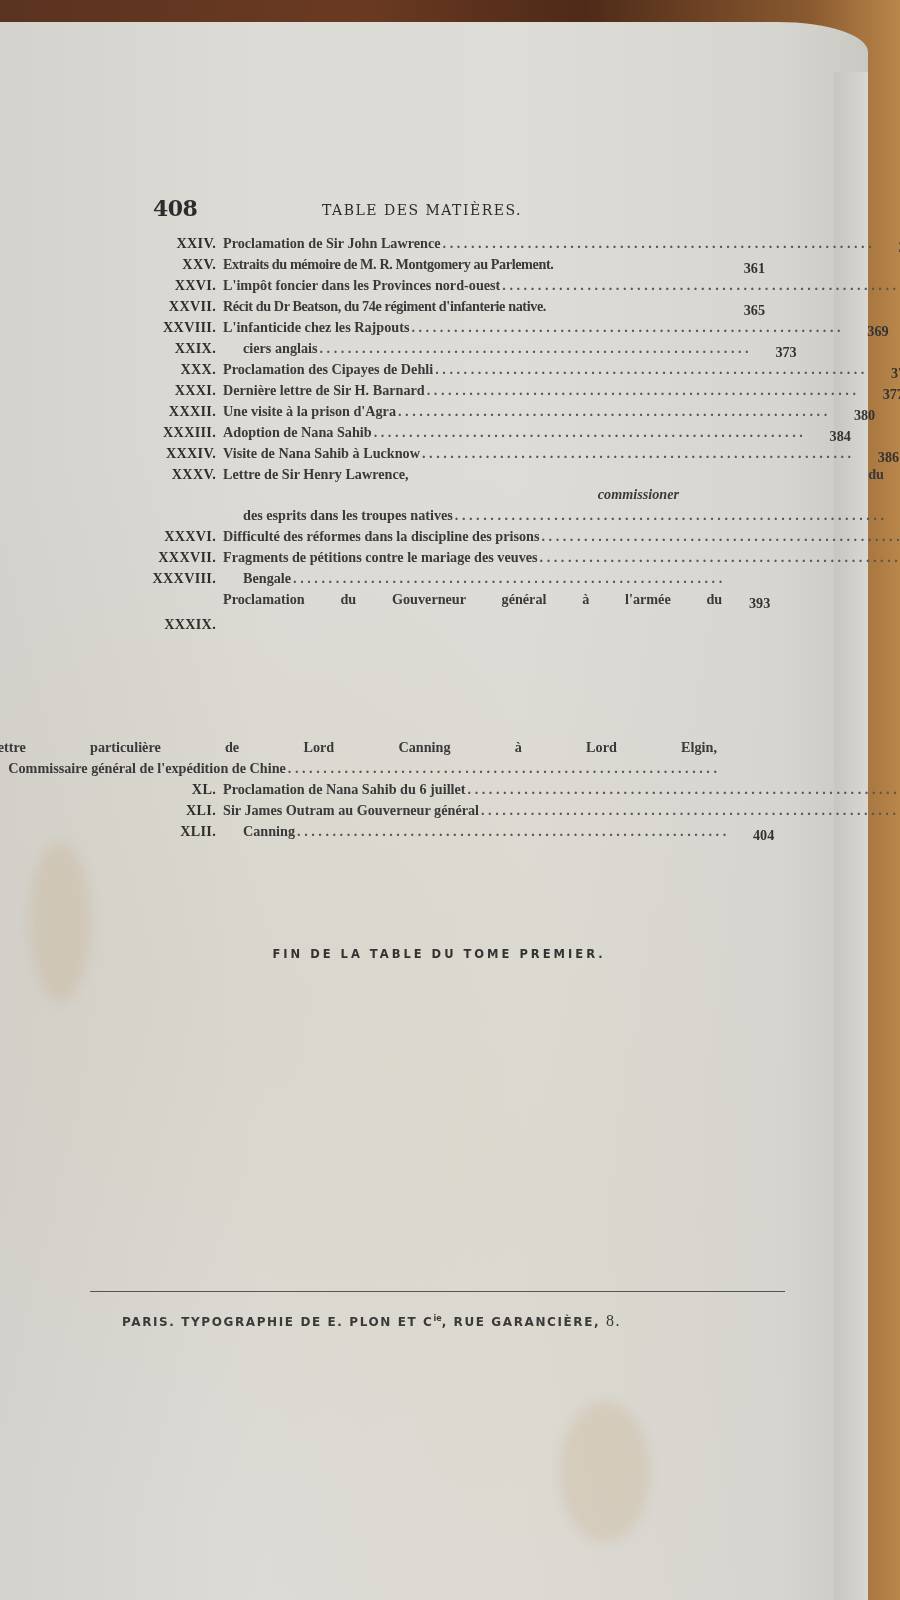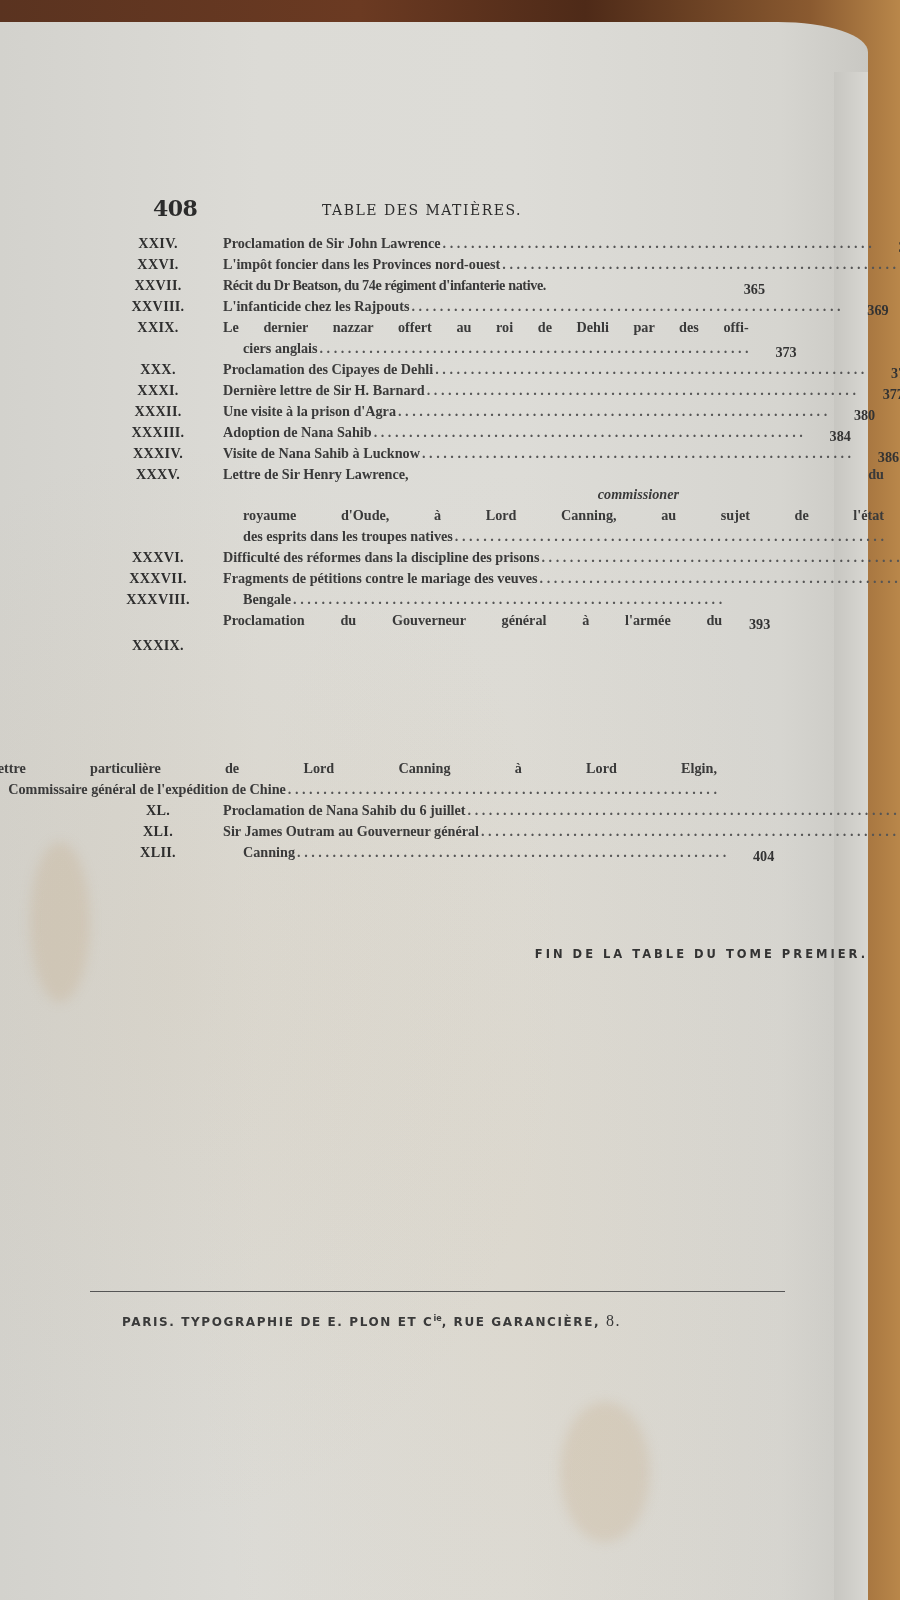--- a/index.html
+++ b/index.html
@@ -26,37 +26,37 @@
     }
     .folio { position: absolute; left: 16px; top: 0; font-size: 22px; font-weight: bold; letter-spacing: -0.5px; }
     .running-title { position: absolute; left: 185px; top: 7px; font-size: 14px; letter-spacing: 1.5px; }
     .toc {
       position: absolute; top: 233px; left: 100px; width: 665px;
       color: #3a3a3a; font-size: 14.2px; line-height: 21px;
       font-family: "Liberation Serif", "DejaVu Serif", serif;
     }
     .entry { position: relative; display: flex; align-items: flex-end; }
     .num {
-      width: 123px; flex: 0 0 123px; text-align: center; padding-right: 7px;
+      width: 123px; flex: 0 0 123px; text-align: right; padding-right: 7px;
       font-weight: bold; color: #2e2e2e; letter-spacing: 0.3px; box-sizing: border-box;
     }
     .body { flex: 1 1 auto; position: relative; padding-right: 48px; }
     .line { display: flex; white-space: nowrap; font-weight: bold; }
     .line .txt { flex: 0 0 auto; }
     .line.just { text-align: justify; text-align-last: justify; display: block; white-space: normal; }
     .line.indent { padding-left: 20px; }
     .dots { flex: 1 1 auto; overflow: hidden; margin-left: 2px; color: #555; letter-spacing: 3px; }
     .dots::after { content: ". . . . . . . . . . . . . . . . . . . . . . . . . . . . . . . . . . . . . . . . . . . . . . . . . . . . . . . . . . . . ."; letter-spacing: 0; }
     .page-no {
       position: absolute; right: 0; bottom: -4px; width: 44px; text-align: right;
       font-weight: bold; color: #333;
     }
     .italic { font-style: italic; margin-top: 20px; }
     .fin {
-      position: absolute; top: 947px; left: 0; width: 868px; text-align: right;
+      position: absolute; top: 947px; left: 0; width: 868px; text-align: center;
       font-size: 11.5px; font-weight: bold; letter-spacing: 3px; color: #333;
       font-family: "DejaVu Sans", sans-serif; padding-left: 10px; box-sizing: border-box;
     }
     .rule {
       position: absolute; top: 1291px; left: 90px; width: 695px; height: 0;
       border-top: 1.5px solid #555;
     }
     .imprint {
       position: absolute; top: 1312px; left: 122px; width: 640px;
       font-size: 12px; font-weight: bold; letter-spacing: 1.6px; color: #3a3a3a;
@@ -86,20 +86,29 @@
     <span class="num">XXIV.</span>
     <div class="body">
       <div class="line">
           <span class="txt">Proclamation de Sir John Lawrence</span>
           <span class="dots"></span>
         </div>
       <span class="page-no">359</span>
     </div>
   </div>
 
+  <div class="entry">
+    <span class="num">XXV.</span>
+    <div class="body">
+      <div class="line">
+          <span class="txt" style="letter-spacing:-0.4px;">Extraits du mémoire de M. R. Montgomery au Parlement.</span>
+        </div>
+      <span class="page-no">361</span>
+    </div>
+  </div>
 
   <div class="entry">
     <span class="num">XXVI.</span>
     <div class="body">
       <div class="line">
           <span class="txt">L'impôt foncier dans les Provinces nord-ouest</span>
           <span class="dots"></span>
         </div>
 
     </div>
@@ -122,21 +131,20 @@
           <span class="txt">L'infanticide chez les Rajpouts</span>
           <span class="dots"></span>
         </div>
       <span class="page-no">369</span>
     </div>
   </div>
 
   <div class="entry">
     <span class="num" style="align-self:flex-start;">XXIX.</span>
     <div class="body">
-      <div class="line just">Le dernier nazzar offert au roi de Dehli par des offi-</div>
       <div class="line indent">
           <span class="txt">ciers anglais</span>
           <span class="dots"></span>
         </div>
       <span class="page-no">373</span>
     </div>
   </div>
 
   <div class="entry">
     <span class="num">XXX.</span>
@@ -194,21 +202,20 @@
   </div>
 
   <div class="entry">
     <span class="num" style="align-self:flex-start;">XXXV.</span>
     <div class="body">
       <div class="line" style="justify-content:space-between;">
         <span>Lettre de Sir Henry Lawrence,</span>
         <span class="italic">commissioner</span>
         <span>du</span>
       </div>
-      <div class="line just indent">royaume d'Oude, à Lord Canning, au sujet de l'état</div>
       <div class="line indent">
           <span class="txt">des esprits dans les troupes natives</span>
           <span class="dots"></span>
         </div>
       <span class="page-no">387</span>
     </div>
   </div>
 
   <div class="entry">
     <span class="num">XXXVI.</span>

